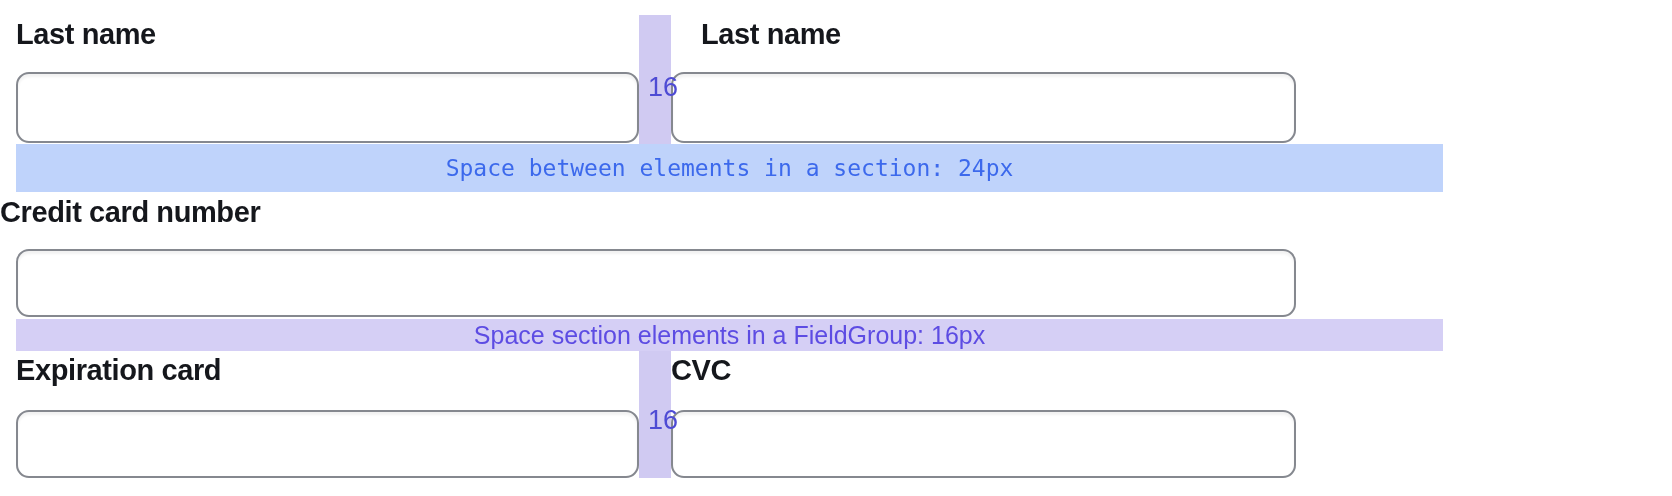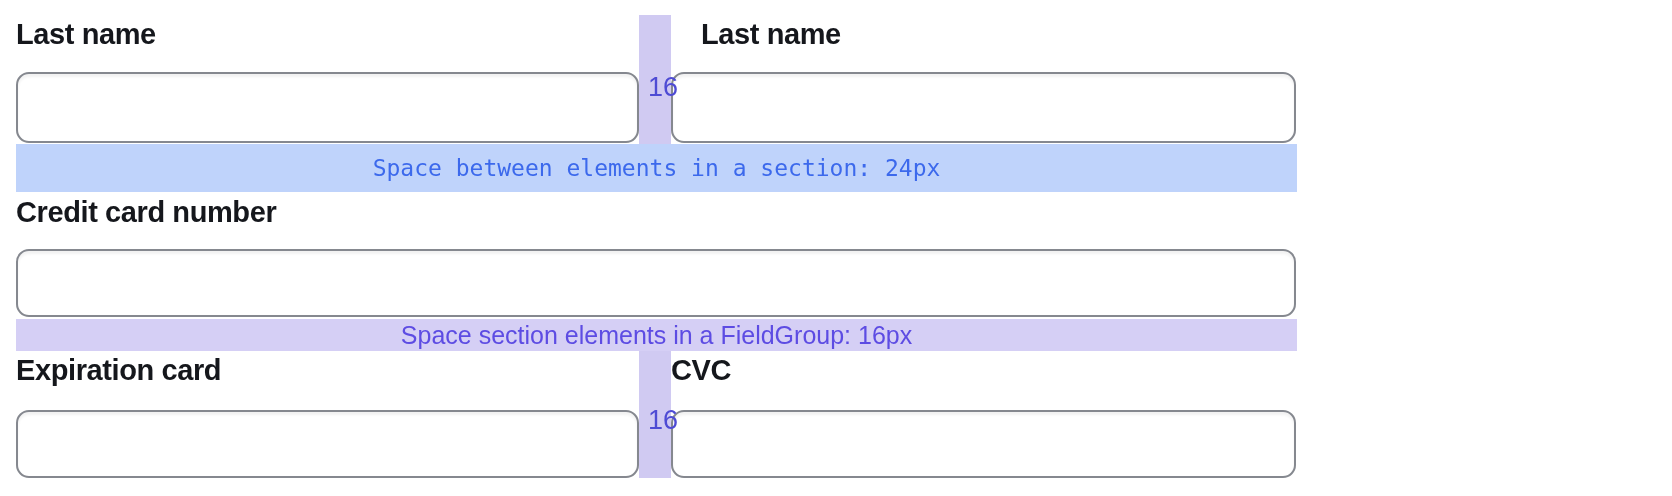--- a/index.html
+++ b/index.html
@@ -54,21 +54,21 @@
     position:absolute;
     left:639px;width:48px;
     text-align:center;
     font-size:27px;
     line-height:28px;
     color:var(--gap-number-color);
     z-index:3;
   }
   .hband{
     position:absolute;
-    left:16px;width:1281px;
+    left:16px;width:1427px;
     text-align:center;
     white-space:nowrap;
   }
   .section-band{
     top:144px;height:48px;
     background:var(--section-band-bg);
     color:var(--section-band-text);
     font-family:"DejaVu Sans Mono",monospace;
     font-size:23px;
     line-height:48px;
@@ -93,21 +93,21 @@
   <div class="abs field-label" style="left:16px;top:16px;">Last name</div>
   <div class="abs field-label" style="left:671px;top:16px;padding-left:30px;">Last name</div>
 
   <div class="gap-number" style="top:73px;">16</div>
 
   <input type="text" class="text-input" style="left: 16px; top: 72px; width: 623px; height: 71px;" value="">
   <input type="text" class="text-input" style="left: 671px; top: 72px; width: 625px; height: 71px;" value="">
 
   <div class="hband section-band">Space between elements in a section: 24px</div>
 
-  <div class="abs field-label" style="left:16px;top:194px;">Credit card number</div>
+  <div class="abs field-label" style="left:0;top:194px;">Credit card number</div>
   <input type="text" class="text-input" style="left: 16px; top: 249px; width: 1280px; height: 68px;" value="">
 
   <div class="hband fieldgroup-band">Space section elements in a FieldGroup: 16px</div>
 
   <div class="vband vband-bottom"></div>
 
   <div class="abs field-label" style="left:16px;top:352px;">Expiration card</div>
   <div class="abs field-label" style="left:671px;top:352px;text-align:center;">CVC</div>
 
   <div class="gap-number" style="top:406px;">16</div>

